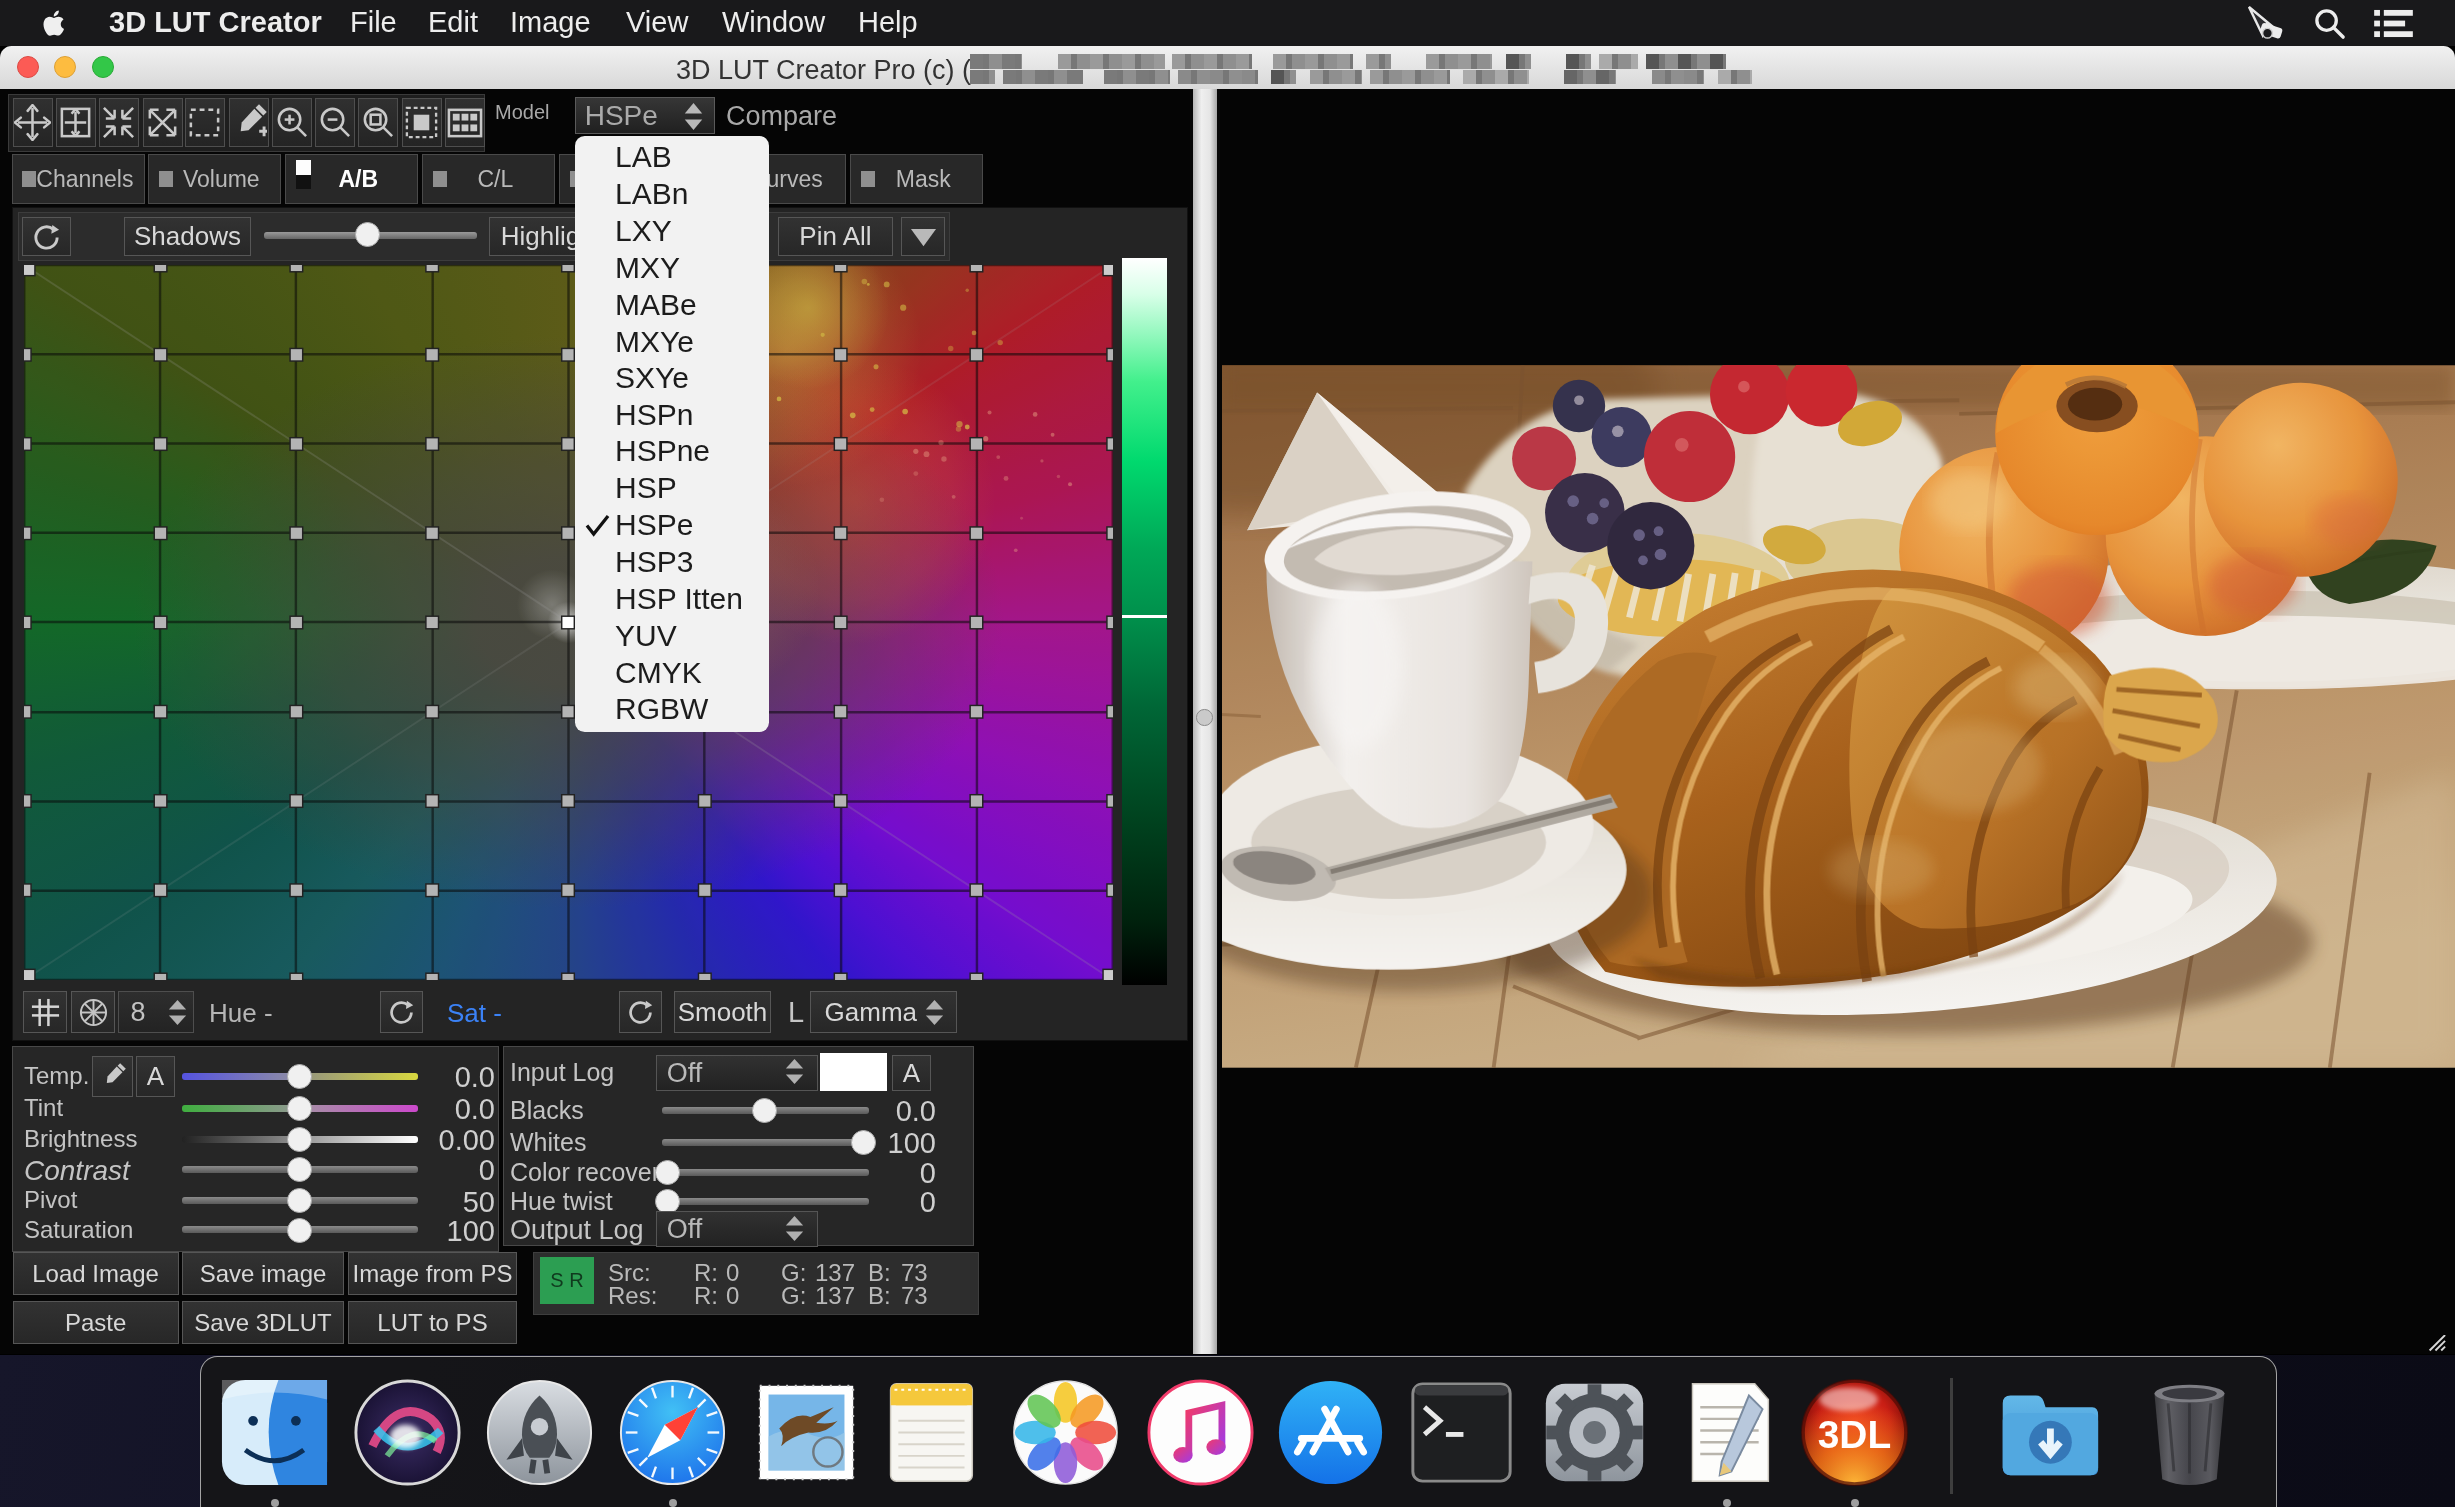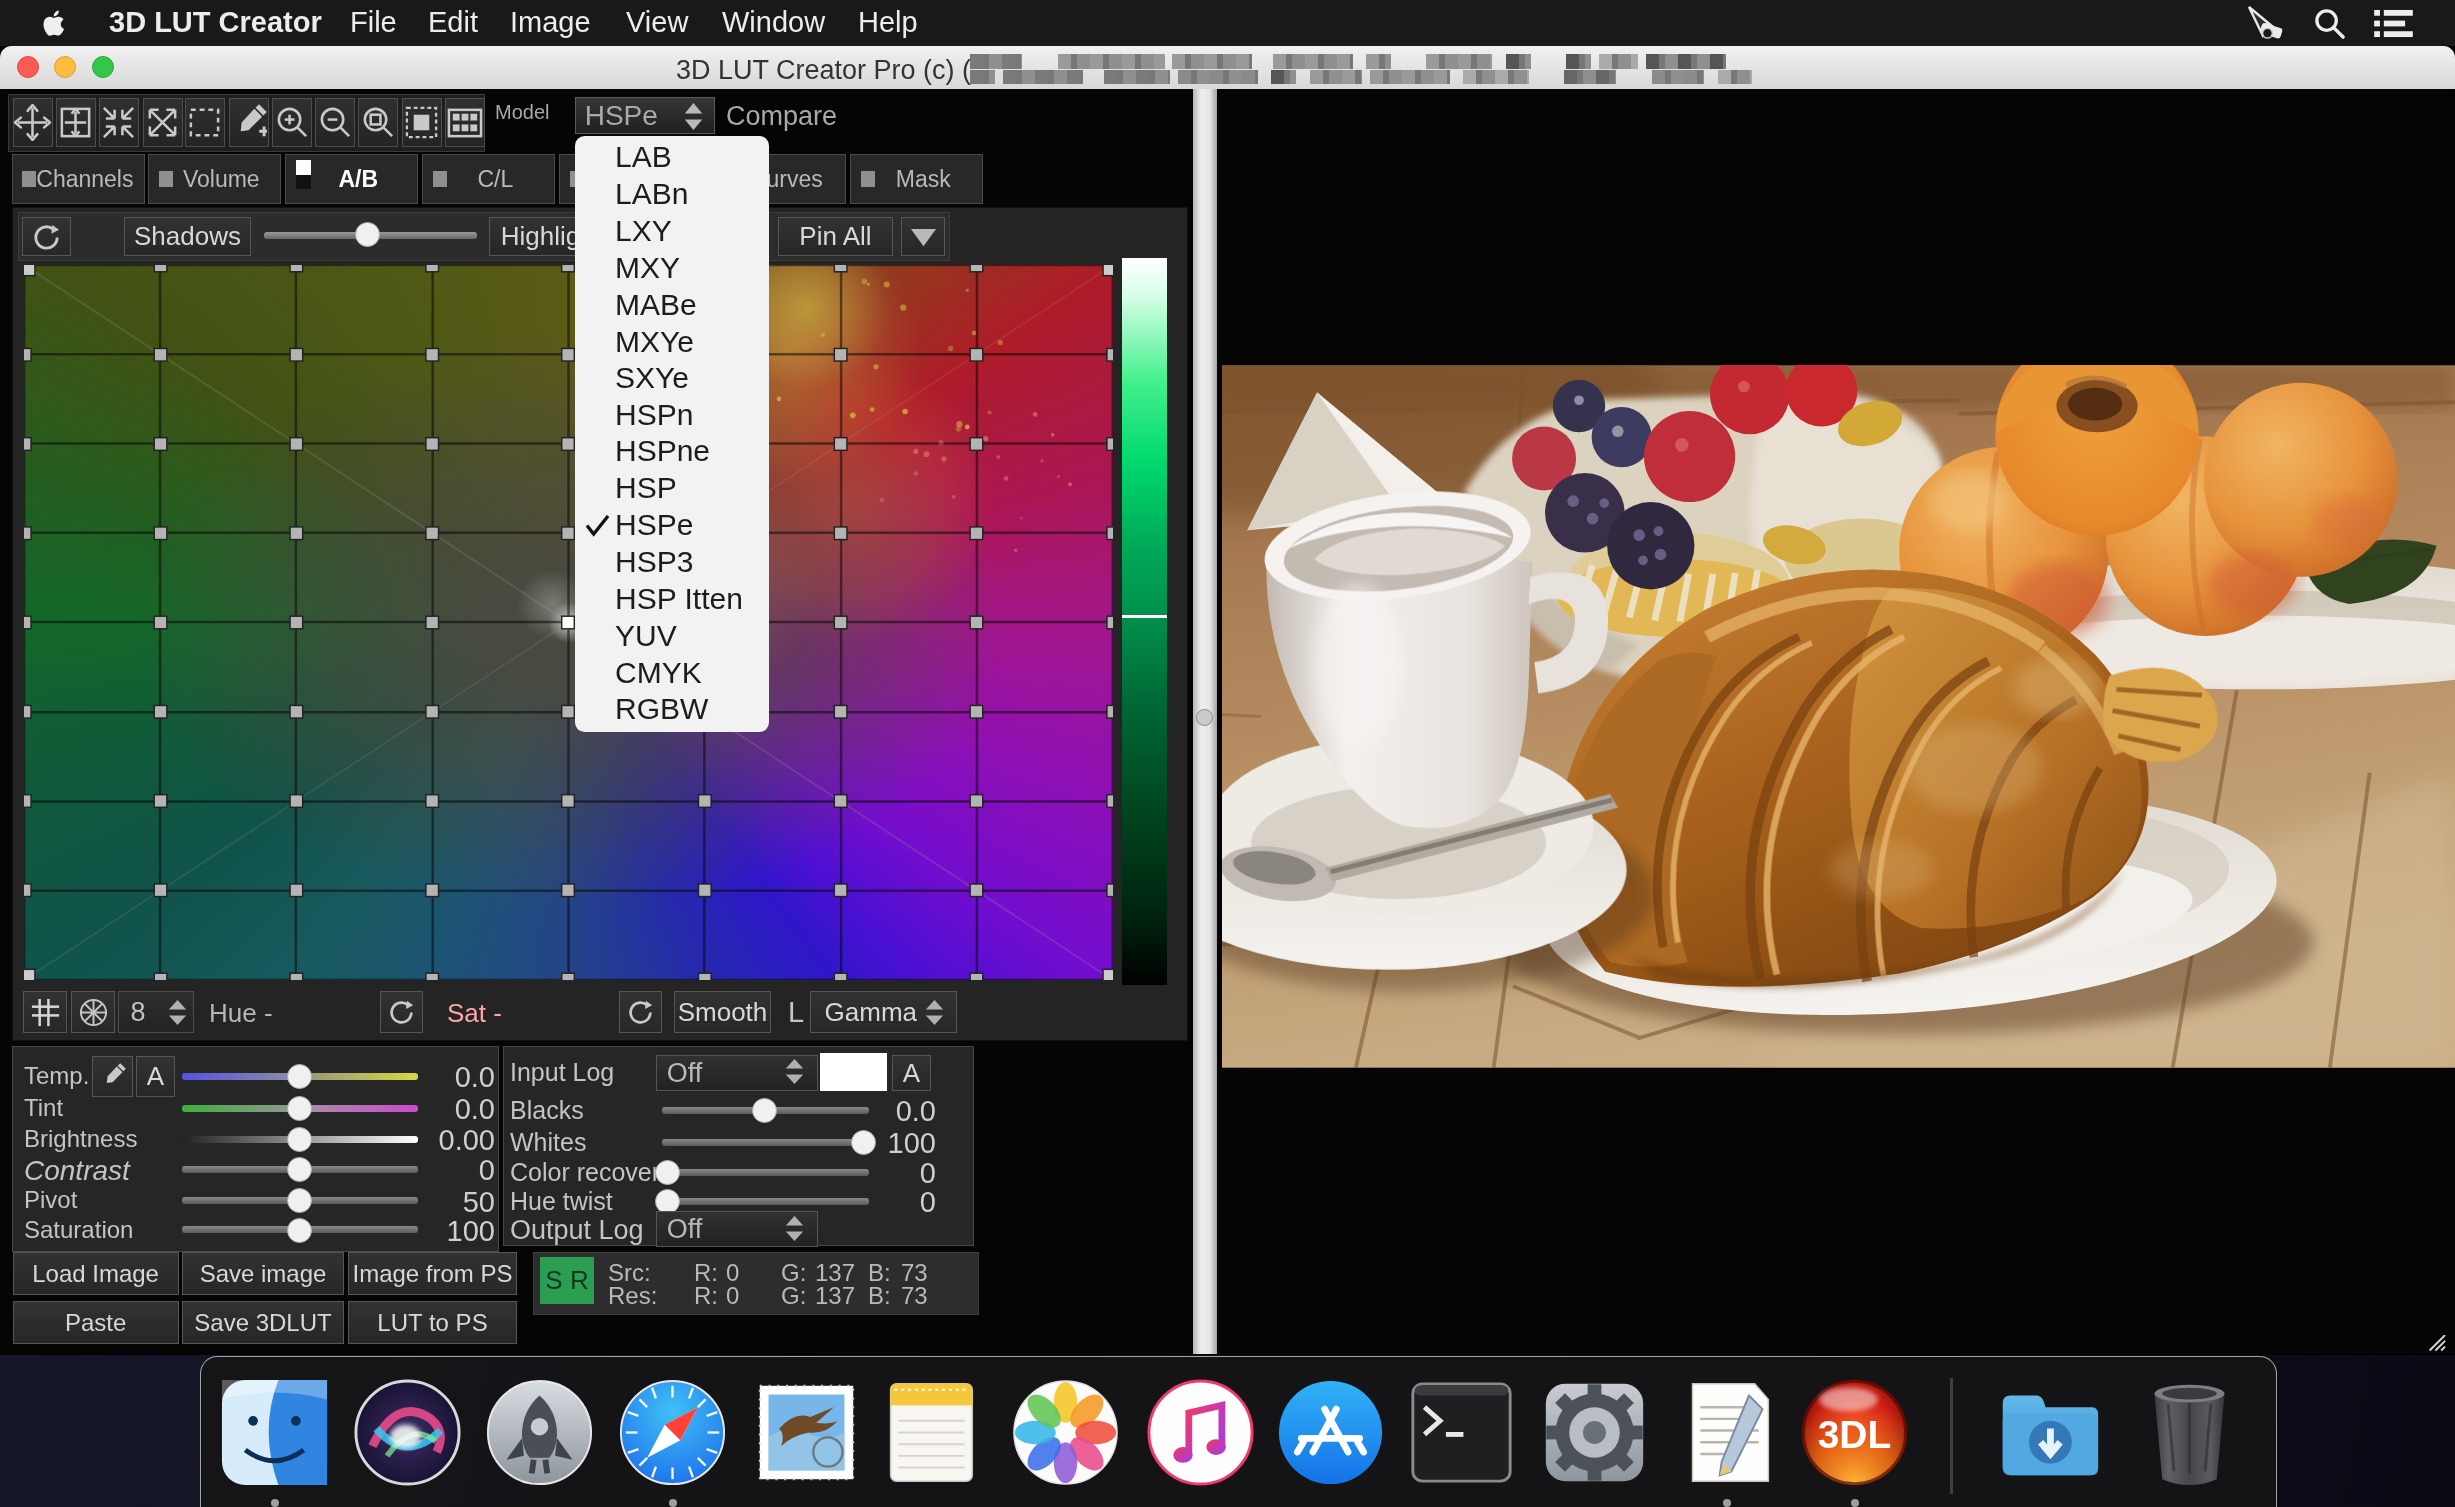--- a/index.html
+++ b/index.html
@@ -386,21 +386,21 @@
 <svg class="abs" style="left:165px;top:910px;" width="25" height="27" viewBox="0 0 26 28">
       <path d="M13 1 L22 11 H4 Z" fill="#b0b0b0"></path>
       <path d="M13 27 L22 17 H4 Z" fill="#b0b0b0"></path>
     </svg>
 <div class="abs" style="left:209px;top:909px;font-size:26px;color:#b5b5b5;">Hue -</div>
 <div class="btn" style="left:380px;top:902px;width:43px;height:42px;"></div>
 <svg class="abs" style="left:387px;top:910px" width="29" height="27" viewBox="0 0 32 30">
       <path d="M27 15 a11 11 0 1 1 -4 -8.5" fill="none" stroke="#c9c9c9" stroke-width="3"></path>
       <path d="M22 2 l7 5 -8 4 z" fill="#c9c9c9"></path>
     </svg>
-<div class="abs" style="left:447px;top:909px;font-size:26px;color:#fca5a5;">Sat -</div>
+<div class="abs" style="left:447px;top:909px;font-size:26px;color:#3b82f6;">Sat -</div>
 <div class="btn" style="left:619px;top:902px;width:43px;height:42px;"></div>
 <svg class="abs" style="left:626px;top:910px" width="29" height="27" viewBox="0 0 32 30">
       <path d="M27 15 a11 11 0 1 1 -4 -8.5" fill="none" stroke="#c9c9c9" stroke-width="3"></path>
       <path d="M22 2 l7 5 -8 4 z" fill="#c9c9c9"></path>
     </svg>
 <div class="btn" style="left:674px;top:902px;width:97px;height:42px;line-height:40px;">Smooth</div>
 <div class="abs" style="left:788px;top:907px;font-size:29px;color:#c5c5c5;">L</div>
 <div class="btn" style="left:810px;top:902px;width:147px;height:42px;line-height:40px;text-align:left;padding-left:13.6px;">Gamma</div>
 <svg class="abs" style="left:922px;top:910px;" width="25" height="27" viewBox="0 0 26 28">
       <path d="M13 1 L22 11 H4 Z" fill="#b0b0b0"></path>
@@ -470,21 +470,21 @@
       <path d="M13 1 L22 11 H4 Z" fill="#b0b0b0"></path>
       <path d="M13 27 L22 17 H4 Z" fill="#b0b0b0"></path>
     </svg>
 <div class="bigbtn btn" style="left:12.6px;top:1163px;width:166px;height:43px;line-height:41px;font-size:24px;">Load Image</div>
 <div class="bigbtn btn" style="left:182px;top:1163px;width:162px;height:43px;line-height:41px;font-size:24px;">Save image</div>
 <div class="bigbtn btn" style="left:348px;top:1163px;width:169px;height:43px;line-height:41px;font-size:24px;">Image from PS</div>
 <div class="bigbtn btn" style="left:12.6px;top:1212px;width:166px;height:43px;line-height:41px;font-size:24px;">Paste</div>
 <div class="bigbtn btn" style="left:182px;top:1212px;width:162px;height:43px;line-height:41px;font-size:24px;">Save 3DLUT</div>
 <div class="bigbtn btn" style="left:348px;top:1212px;width:169px;height:43px;line-height:41px;font-size:24px;">LUT to PS</div>
 <div class="abs" style="left:533px;top:1163px;width:446px;height:63px;background:#2d2d2d;border:1px solid #3e3e3e;"></div>
-<div class="abs" style="left:540px;top:1168px;width:54px;height:47px;background:#2c9e52;color:#103a1e;font-size:26px;text-align:center;line-height:47px;">S&nbsp;R</div>
+<div class="abs" style="left:540px;top:1168px;width:54px;height:47px;background:#2c9e52;color:#103a1e;font-size:20px;text-align:center;line-height:47px;">S&nbsp;R</div>
 <div class="abs" style="left:608px;top:1170px;font-size:24px;color:#b9b9b9;">Src:</div>
 <div class="abs" style="left:608px;top:1193px;font-size:24px;color:#b9b9b9;">Res:</div>
 <div class="abs" style="left:694px;top:1170px;font-size:24px;color:#b9b9b9;">R:</div>
 <div class="abs" style="left:694px;top:1193px;font-size:24px;color:#b9b9b9;">R:</div>
 <div class="abs" style="left:726px;top:1170px;font-size:24px;color:#b9b9b9;">0</div>
 <div class="abs" style="left:726px;top:1193px;font-size:24px;color:#b9b9b9;">0</div>
 <div class="abs" style="left:781px;top:1170px;font-size:24px;color:#b9b9b9;">G:</div>
 <div class="abs" style="left:781px;top:1193px;font-size:24px;color:#b9b9b9;">G:</div>
 <div class="abs" style="left:815px;top:1170px;font-size:24px;color:#b9b9b9;">137</div>
 <div class="abs" style="left:815px;top:1193px;font-size:24px;color:#b9b9b9;">137</div>

